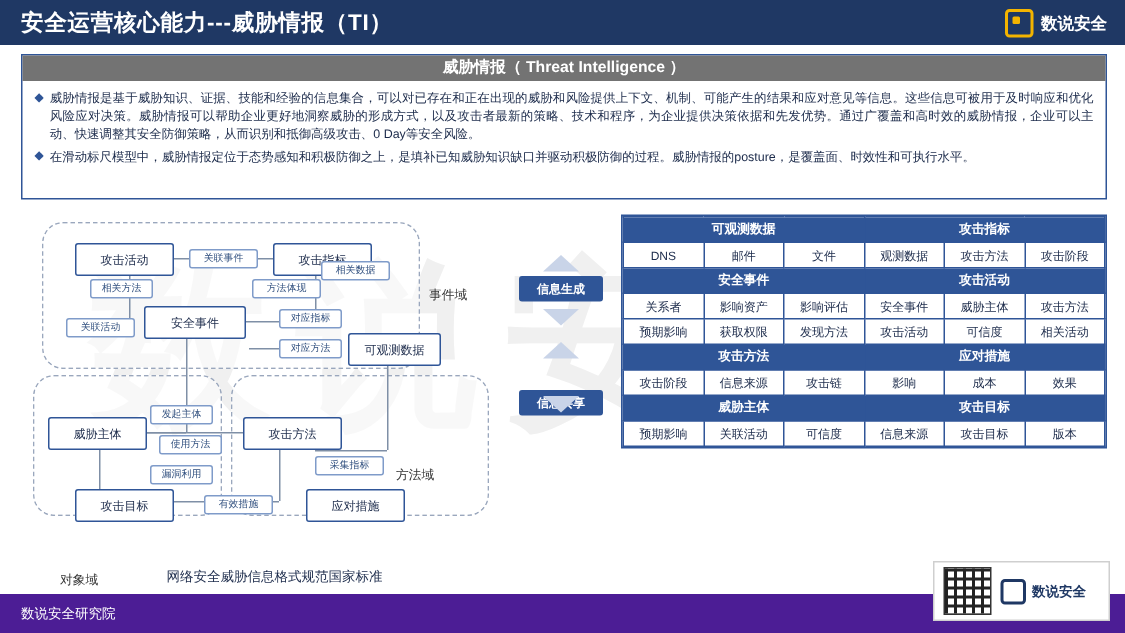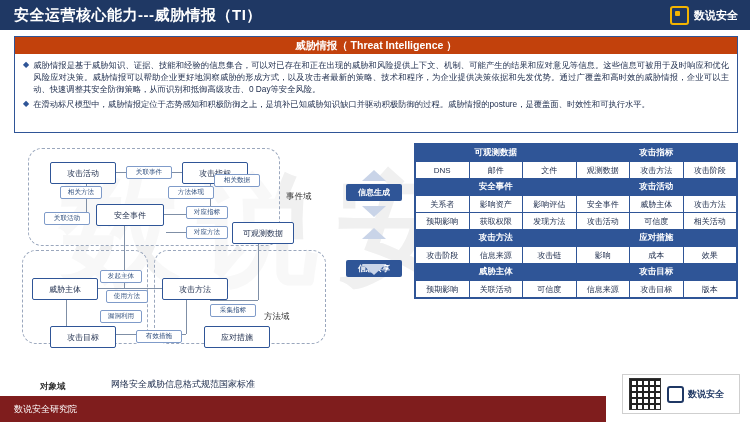--- a/index.html
+++ b/index.html
@@ -41,21 +41,21 @@
     font-size:120px;font-weight:bold;color:#f0f0f0;
     letter-spacing:18px;z-index:0;user-select:none;
   }
 
   
   .intel{
     position:absolute;left:14px;top:36px;width:722px;height:95px;
     border:1px solid #2f5597;background:#ffffff;z-index:2;
   }
   .intel .ihead{
-    height:17px;background:#c2410c;color:#ffffff;
+    height:17px;background:#737373;color:#ffffff;
     font-size:10.5px;font-weight:bold;text-align:center;line-height:17px;
   }
   .intel .ibody{padding:5px 8px 0 8px;}
   .para{
     display:flex;gap:4px;margin-bottom:3px;
     font-size:8.3px;line-height:1.45;color:#1b2a4a;text-align:justify;
   }
   .para .dia{color:#2f5597;font-size:8px;line-height:1.45;}
   .para p{margin:0;}
 
@@ -111,21 +111,21 @@
   }
   table{border-collapse:collapse;width:100%;font-size:8px;}
   th,td{
     border:1px solid #2f5597;padding:2px 1px;text-align:center;
     color:#1b2a4a;height:12px;
   }
   th.sec{background:#2f5597;color:#ffffff;font-weight:bold;font-size:8.5px;}
 
   
   .footer{
-    position:absolute;left:0;bottom:0;width:606px;height:26px;background:#7f1d1d;
+    position:absolute;left:0;bottom:0;width:750px;height:26px;background:#4c1d95;
     display:flex;align-items:center;z-index:4;
   }
   .footer .ftext{color:#ffffff;font-size:9px;padding-left:14px;}
   .qr{
     position:absolute;right:10px;bottom:8px;width:118px;height:40px;
     border:1px solid #cfcfcf;background:#fff;display:flex;align-items:center;
     gap:6px;padding:0 6px;box-sizing:border-box;z-index:5;
   }
   .qr .code{
     width:30px;height:30px;
@@ -168,21 +168,21 @@
     </div>
   </div>
 
   <div class="diagram">
     <div class="dom dom-event"></div>
     <div class="dom dom-method"></div>
     <div class="dom dom-object"></div>
 
     <div class="domlabel" style="left:272px;top:14px;">事件域</div>
     <div class="domlabel" style="left:250px;top:134px;">方法域</div>
-    <div class="domlabel" style="left:26px;top:204px;font-weight:bold;">对象域</div>
+    <div class="domlabel" style="left:26px;top:204px;">对象域</div>
 
     <div class="line hline" style="left:100px;top:32px;width:70px;"></div>
     <div class="line vline" style="left:72px;top:38px;height:34px;"></div>
     <div class="line vline" style="left:196px;top:38px;height:34px;"></div>
     <div class="line hline" style="left:132px;top:74px;width:64px;"></div>
     <div class="line hline" style="left:152px;top:92px;width:62px;"></div>
     <div class="line vline" style="left:110px;top:86px;height:62px;"></div>
     <div class="line hline" style="left:66px;top:148px;width:44px;"></div>
     <div class="line hline" style="left:74px;top:148px;width:96px;"></div>
     <div class="line vline" style="left:52px;top:156px;height:38px;"></div>

